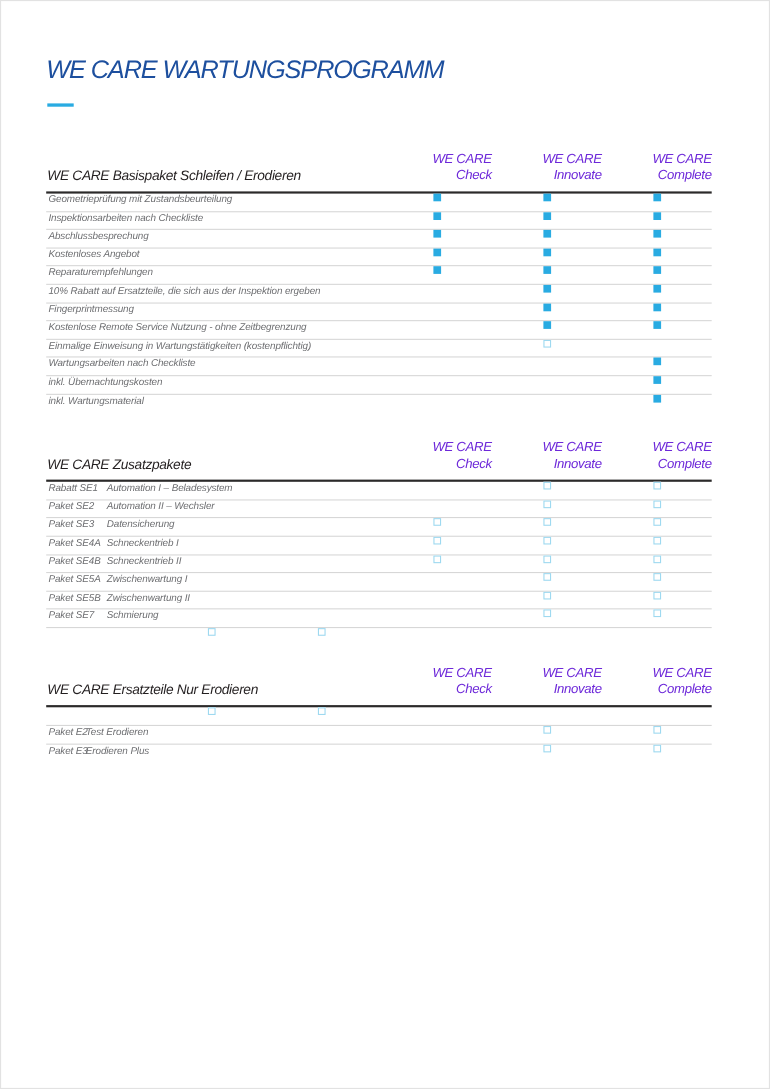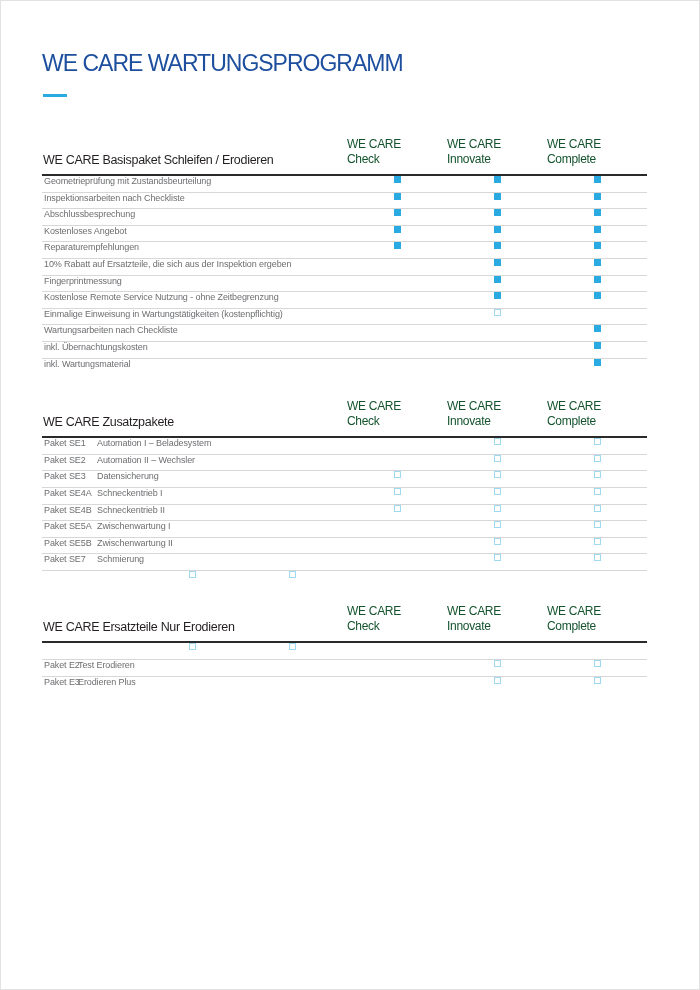--- a/index.html
+++ b/index.html
@@ -3,39 +3,39 @@
 <meta charset="utf-8">
 <style>
   * { margin:0; padding:0; box-sizing:border-box; }
   html,body { background:#f4f4f4; }
   .page {
     width:700px; height:990px; background:#ffffff;
     border:1px solid #e2e2e2;
     font-family:"Liberation Sans", sans-serif;
     position:relative; overflow:hidden;
   }
-  .content { margin-left:41px; width:605px; }
+  .content { margin-left:41px; width:605px;font-style:italic; }
   .doc-title {
     margin-top:49px;
     font-size:23px; font-weight:normal; letter-spacing:-1px;
     color:#1d4f9e;
   }
   .dash { width:24px; height:3px; background:#29abe2; margin-top:17px; margin-left:1px; }
 
   .tbl-head {
     display:flex; align-items:flex-end;
     border-bottom:2px solid #2b2a2a; padding-bottom:7px;
   }
   .tbl-title {
     flex:1; font-size:12.5px; color:#231f20; letter-spacing:-0.3px;
     padding-left:1px;
   }
   .col-head {
-    width:100px; text-align:left; font-size:12px; line-height:15px;
-    color:#14532d; letter-spacing:-0.3px;
+    width:100px; text-align:right; font-size:12px; line-height:15px;
+    color:#6d28d9; letter-spacing:-0.3px;
   }
   .tbl-1 { margin-top:40px; }
   .tbl-2 { margin-top:24px; }
   .tbl-3 { margin-top:17px; }
 
   .trow {
     display:flex; align-items:flex-start; height:16.6px;
     border-bottom:1px solid #d7d7d7;
   }
   .trow:last-child { border-bottom:none; }
@@ -213,21 +213,21 @@
           <div>Innovate</div>
         </div>
         <div class="col-head">
           <div>WE CARE</div>
           <div>Complete</div>
         </div>
       </div>
 
       <div class="trow">
         <div class="rlabel">
-          <span class="code-w">Paket SE1</span>
+          <span class="code-w">Rabatt SE1</span>
           <span>Automation I – Beladesystem</span>
         </div>
         <div class="mcell"></div>
         <div class="mcell">
             <span class="sq empty"></span>
           </div>
         <div class="mcell">
             <span class="sq empty"></span>
           </div>
       </div>

